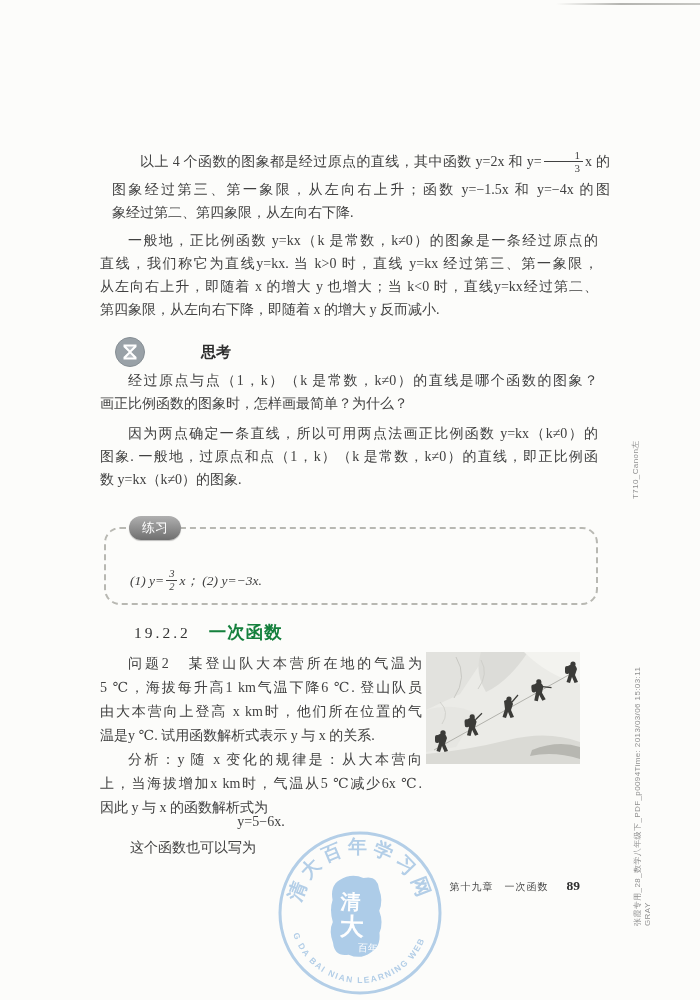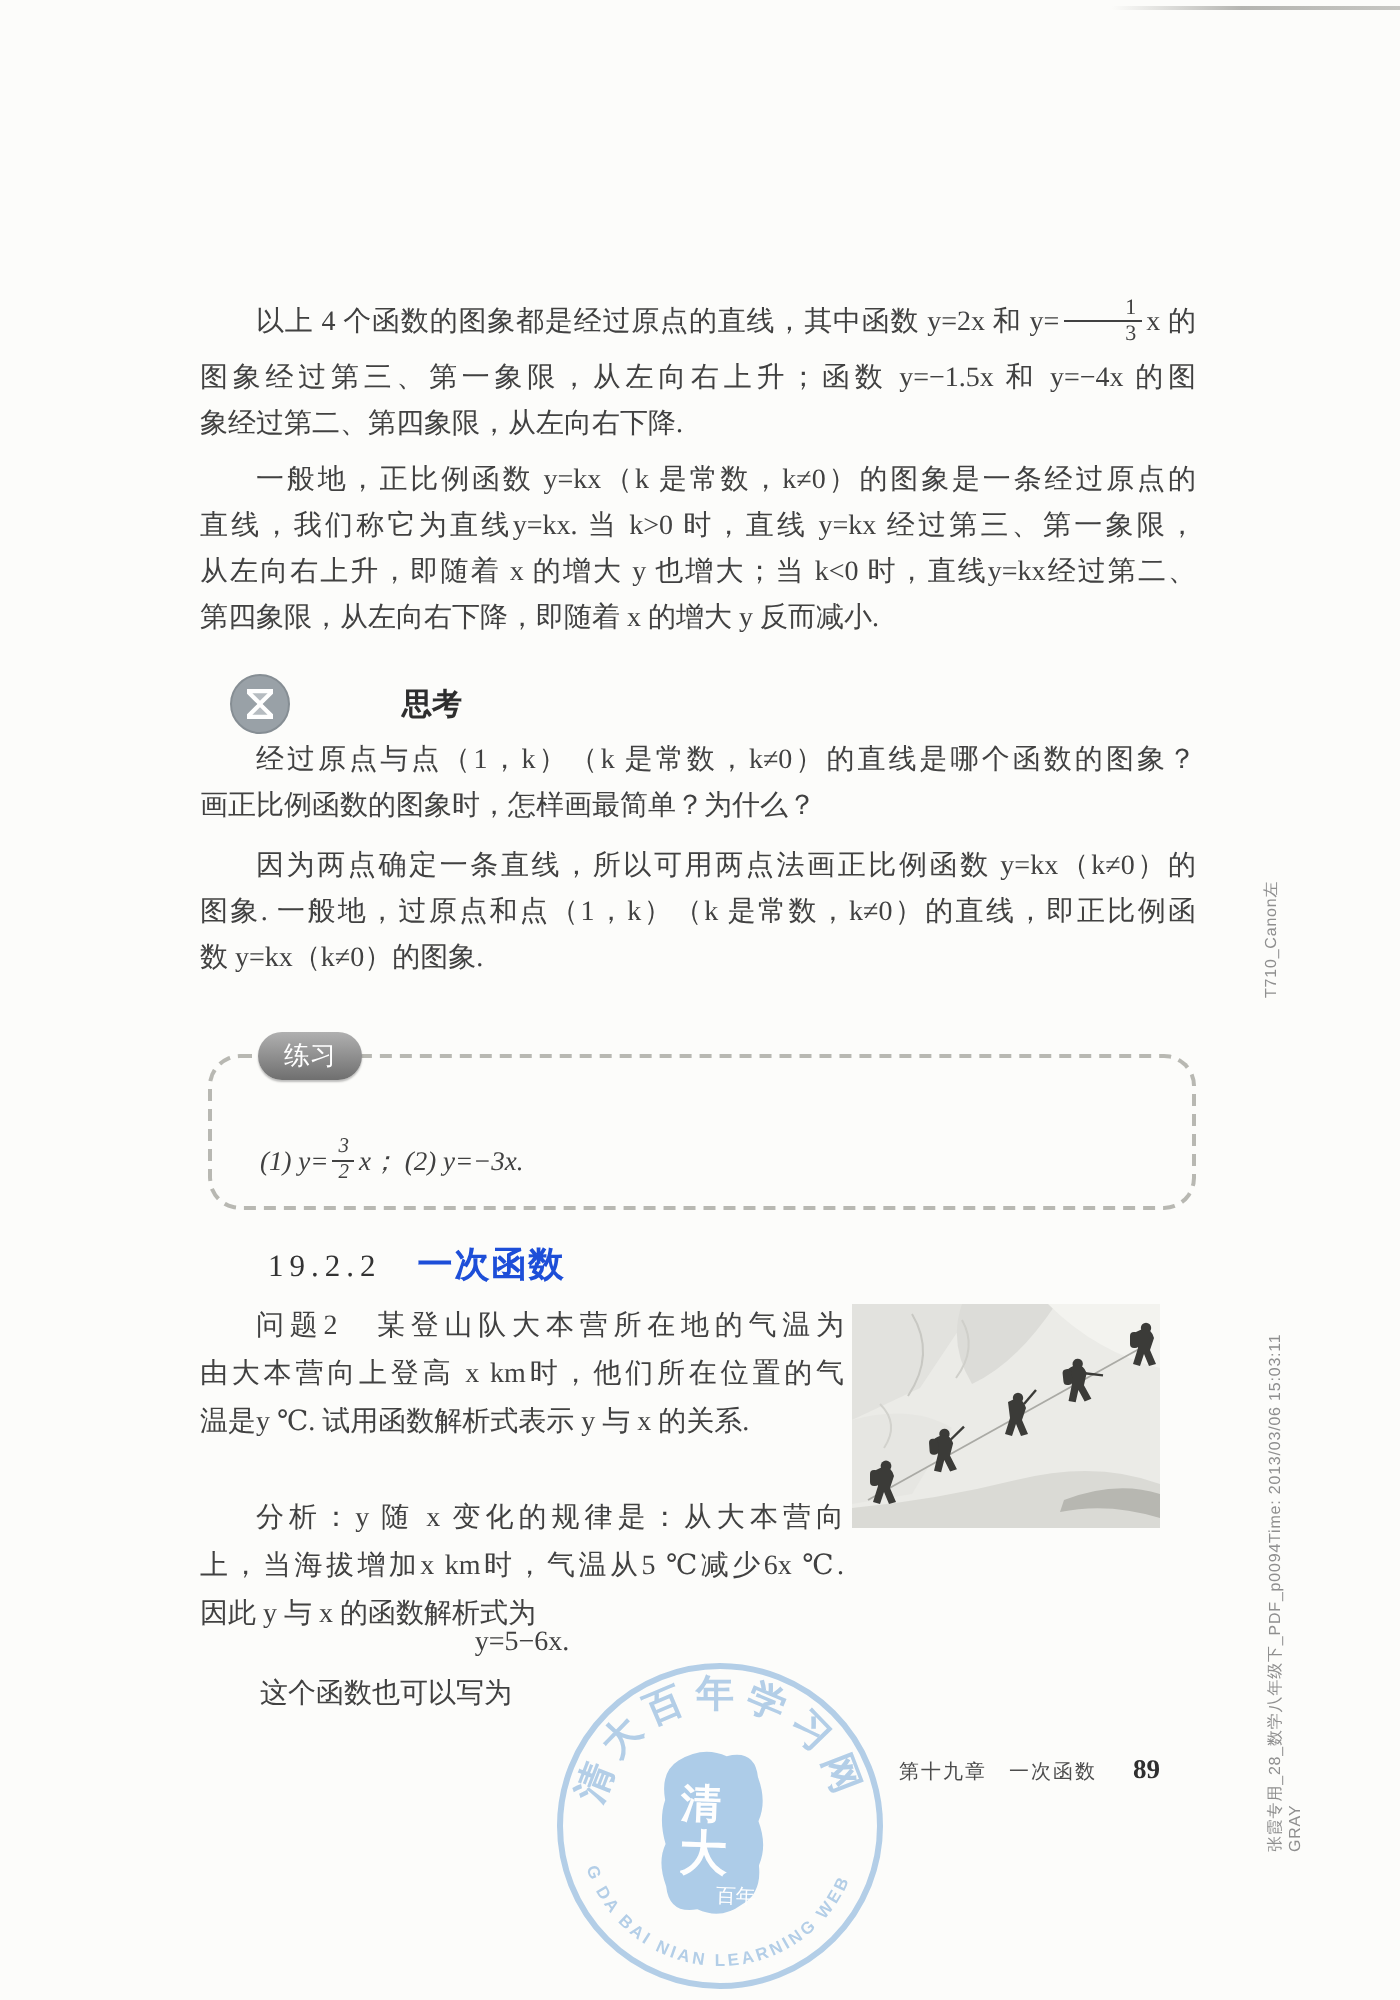--- a/index.html
+++ b/index.html
@@ -38,21 +38,21 @@
                   font-size:13px;display:flex;align-items:center;justify-content:center;
                   box-shadow:0 1px 1px rgba(0,0,0,.25);}
   .practice-intro{position:absolute;left:26px;top:14px;font-size:13.5px;}
   .practice-items{position:absolute;left:24px;top:36px;font-size:13.5px;height:32px;line-height:32px;}
   .practice-items .frac{font-size:10.5px;}
   .p-item2{}
   
   .sec-head{position:absolute;left:134px;top:618px;height:28px;line-height:28px;}
   .sec-num{font-size:15.5px;letter-spacing:3px;color:#333;}
   .sec-title{margin-left:14px;font-family:"Liberation Sans","DejaVu Sans",sans-serif;
-             font-weight:bold;font-size:17.5px;color:#1d4ed8;letter-spacing:1px;}
+             font-weight:bold;font-size:17.5px;color:#15803d;letter-spacing:1px;}
   
   .equation{position:absolute;left:100px;top:810px;width:322px;height:24px;line-height:24px;
             text-align:center;font-size:14px;}
   .closing{position:absolute;left:130px;top:836px;height:24px;line-height:24px;font-size:14px;}
   
   .footer{position:absolute;left:380px;top:876px;width:200px;height:18px;line-height:18px;
           text-align:right;}
   .footer-chapter{font-size:10px;color:#4c4c4c;letter-spacing:1px;}
   .footer-page{font-size:13.5px;color:#2f2f2f;margin-left:14px;font-weight:600;}
   
@@ -69,21 +69,21 @@
   .artifact-line{position:absolute;left:556px;top:3px;width:144px;height:2px;
                  background:linear-gradient(to right,rgba(185,185,182,0),#b4b4b0 45%,#c6c6c2);}
 </style>
 </head>
 <body>
 
 <div id="page">
 
   <div class="artifact-line"></div>
 
-  <div class="col" style="top:146px;">
+  <div class="col" style="top:146px;margin-left:12px;">
     <div class="jl tall indent"><span>以上 4 个函数的图象都是经过原点的直线，其中函数 y=2x 和 y=</span><span class="frac">
           <span class="fnum">1</span>
           <span class="fden">3</span>
         </span><span>x 的</span></div>
     <div class="jl">图象经过第三、第一象限，从左向右上升；函数 y=−1.5x 和 y=−4x 的图</div>
     <div class="jl ll">象经过第二、第四象限，从左向右下降.</div>
   </div>
 
   <div class="col" style="top:229px;">
     <div class="jl indent">一般地，正比例函数 y=kx（k 是常数，k≠0）的图象是一条经过原点的</div>
@@ -124,20 +124,21 @@
     </div>
   </div>
 
   <div class="sec-head">
     <span class="sec-num">19.2.2</span>
     <span class="sec-title">一次函数</span>
   </div>
 
   <div class="col narrow" style="top:652px;">
     <div class="jl wide indent">问题2　某登山队大本营所在地的气温为</div>
+    <div class="jl wide">5 ℃，海拔每升高1 km气温下降6 ℃. 登山队员</div>
     <div class="jl wide">由大本营向上登高 x km时，他们所在位置的气</div>
     <div class="jl wide ll">温是y ℃. 试用函数解析式表示 y 与 x 的关系.</div>
   </div>
 
   <div class="col narrow" style="top:748px;">
     <div class="jl wide indent">分析：y 随 x 变化的规律是：从大本营向</div>
     <div class="jl wide">上，当海拔增加x km时，气温从5 ℃减少6x ℃.</div>
     <div class="jl wide ll">因此 y 与 x 的函数解析式为</div>
   </div>
 

